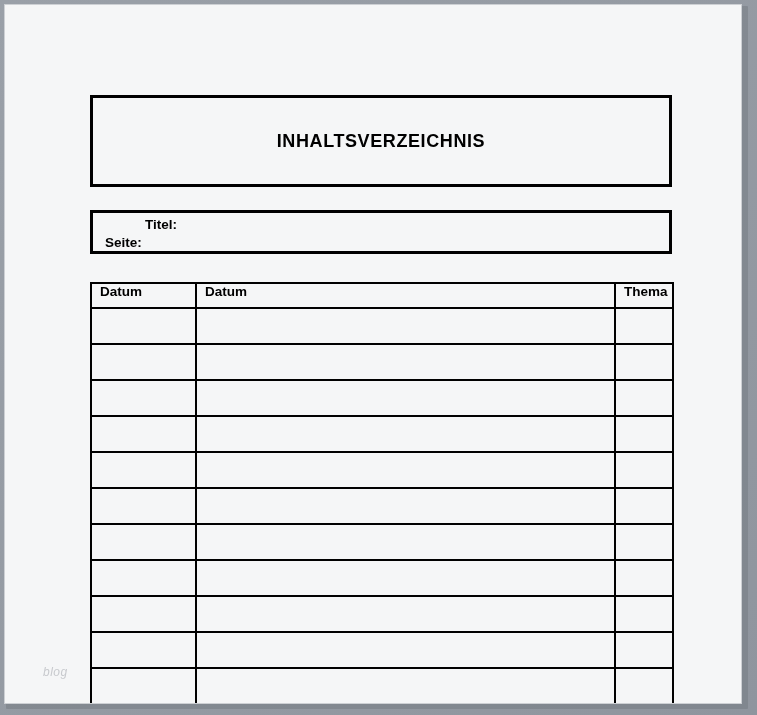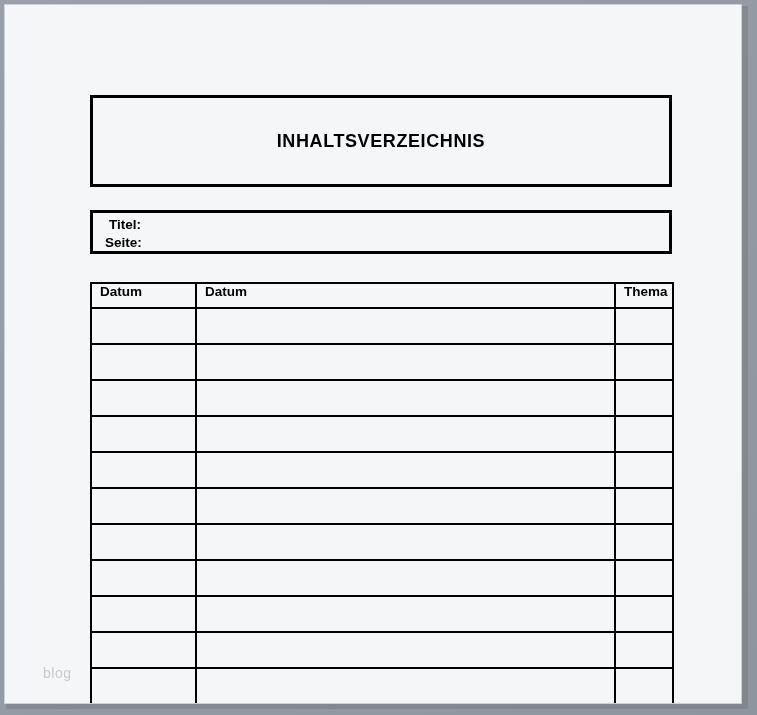--- a/index.html
+++ b/index.html
@@ -80,20 +80,21 @@
     background: #f5f6f7;
   }
   .meta-line {
     font-size: 13.5px;
     font-weight: bold;
     color: #000;
     line-height: 18px;
   }
   .meta-line.first {
     padding-left: 4px;
+    margin-left: 36px;
   }
 
   
   .toc-table {
     margin-top: 28px;
     border-collapse: collapse;
     width: 100%;
     table-layout: fixed;
     background: #f5f6f7;
   }
@@ -117,23 +118,24 @@
     color: #000;
   }
   .col-datum { width: 105px; }
   .col-thema { width: 419px; }
   .col-seite { width: 58px; }
 
   .watermark {
     position: absolute;
     left: 38px;
     top: 660px;
-    font-size: 14px;
+    font-size: 12px;
     color: #c8cace;
     letter-spacing: 0.5px;
+    font-style: italic;
   }
 </style>
 </head>
 <body>
 
 <div class="viewport">
   <div class="page-shadow"></div>
 
   <div class="page">
 

